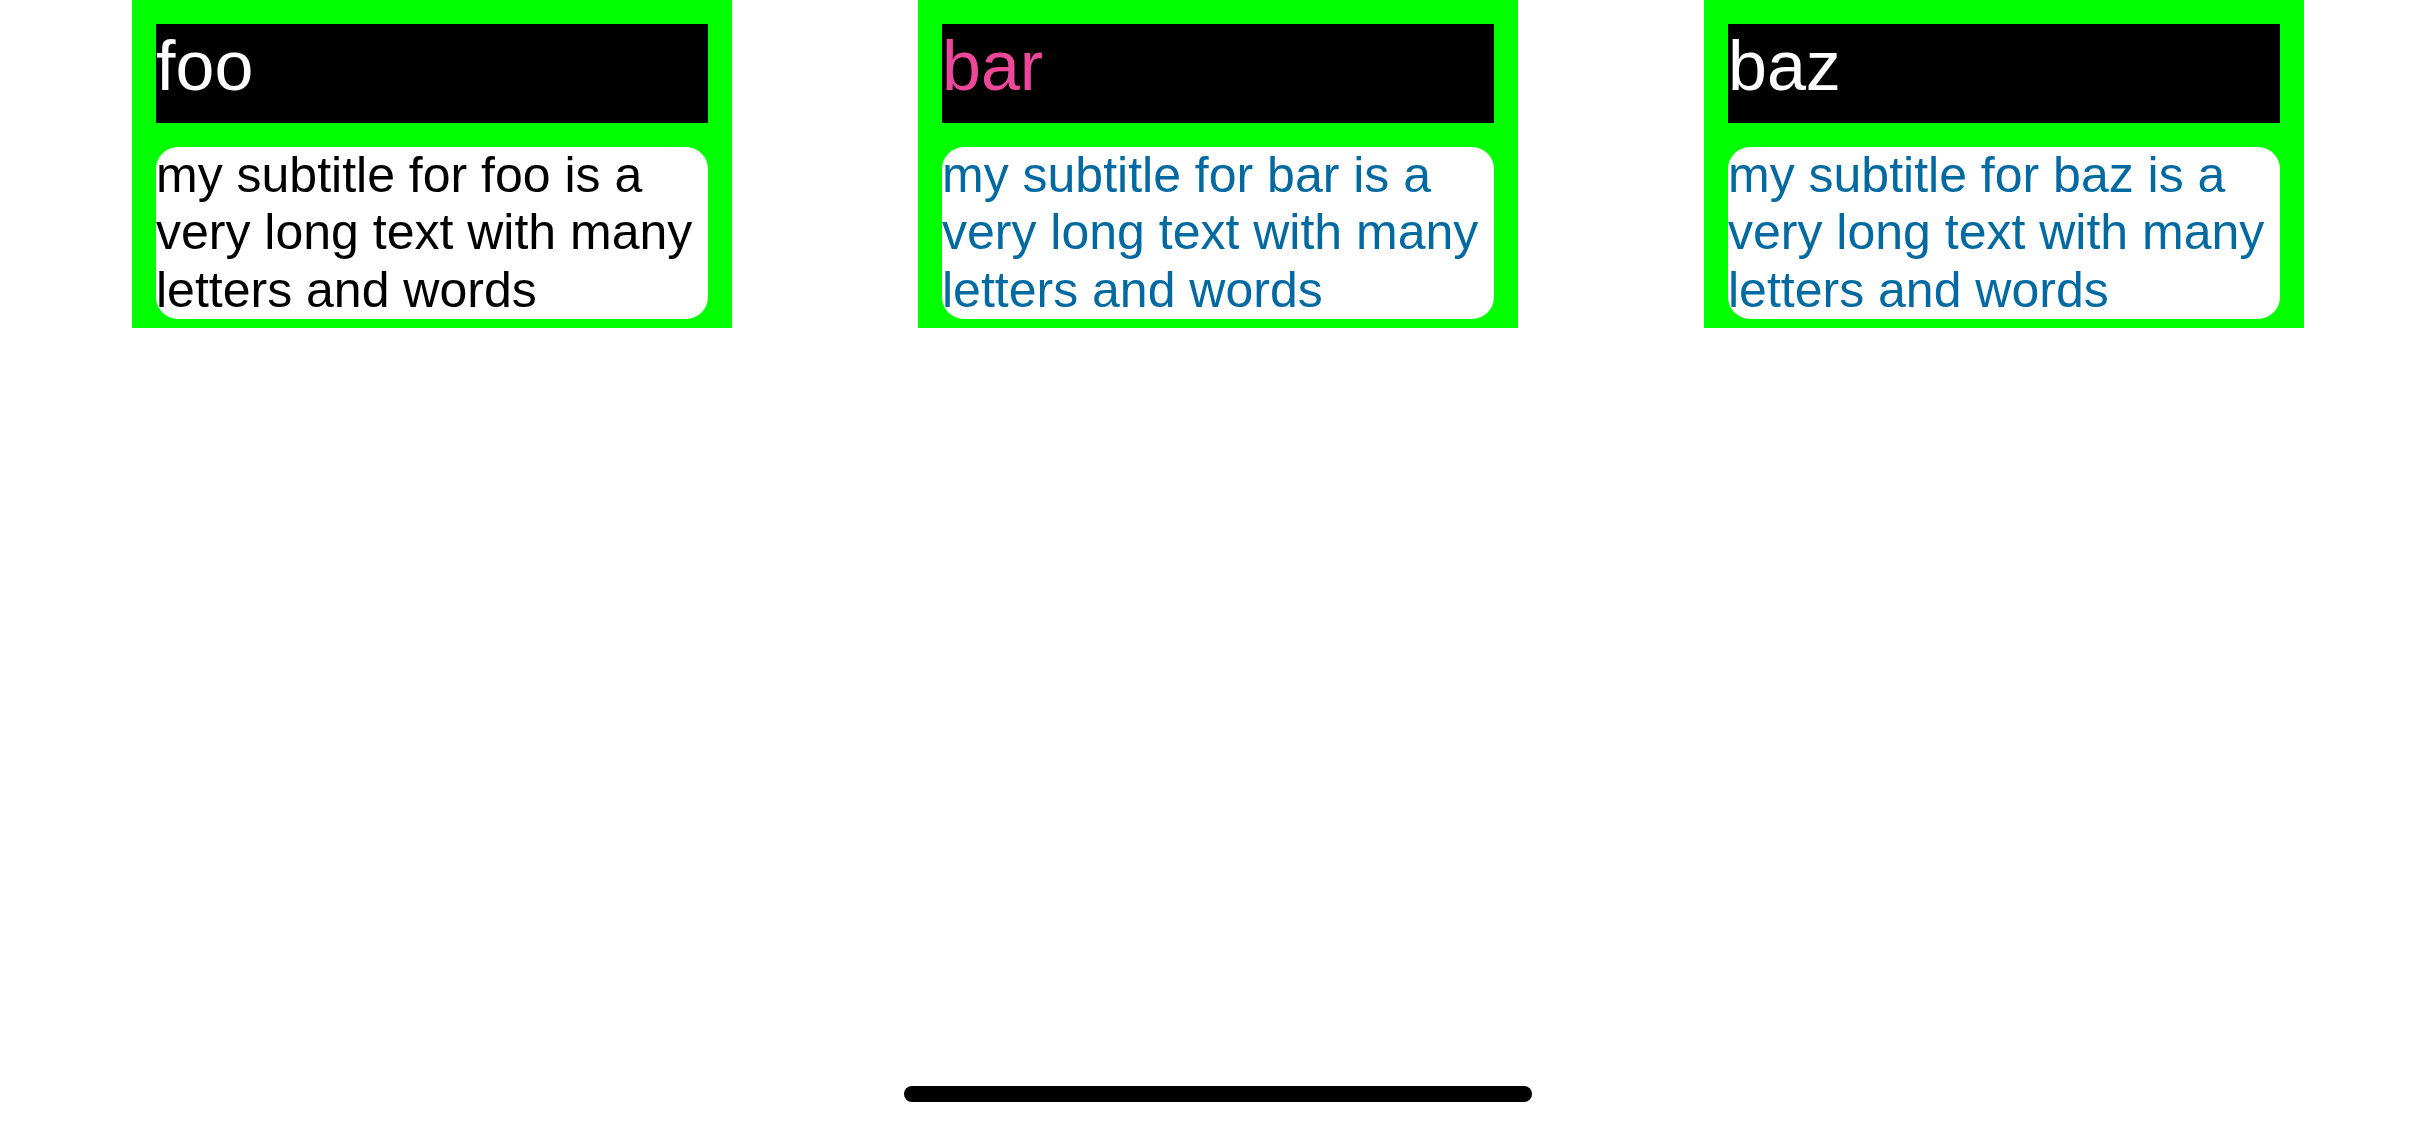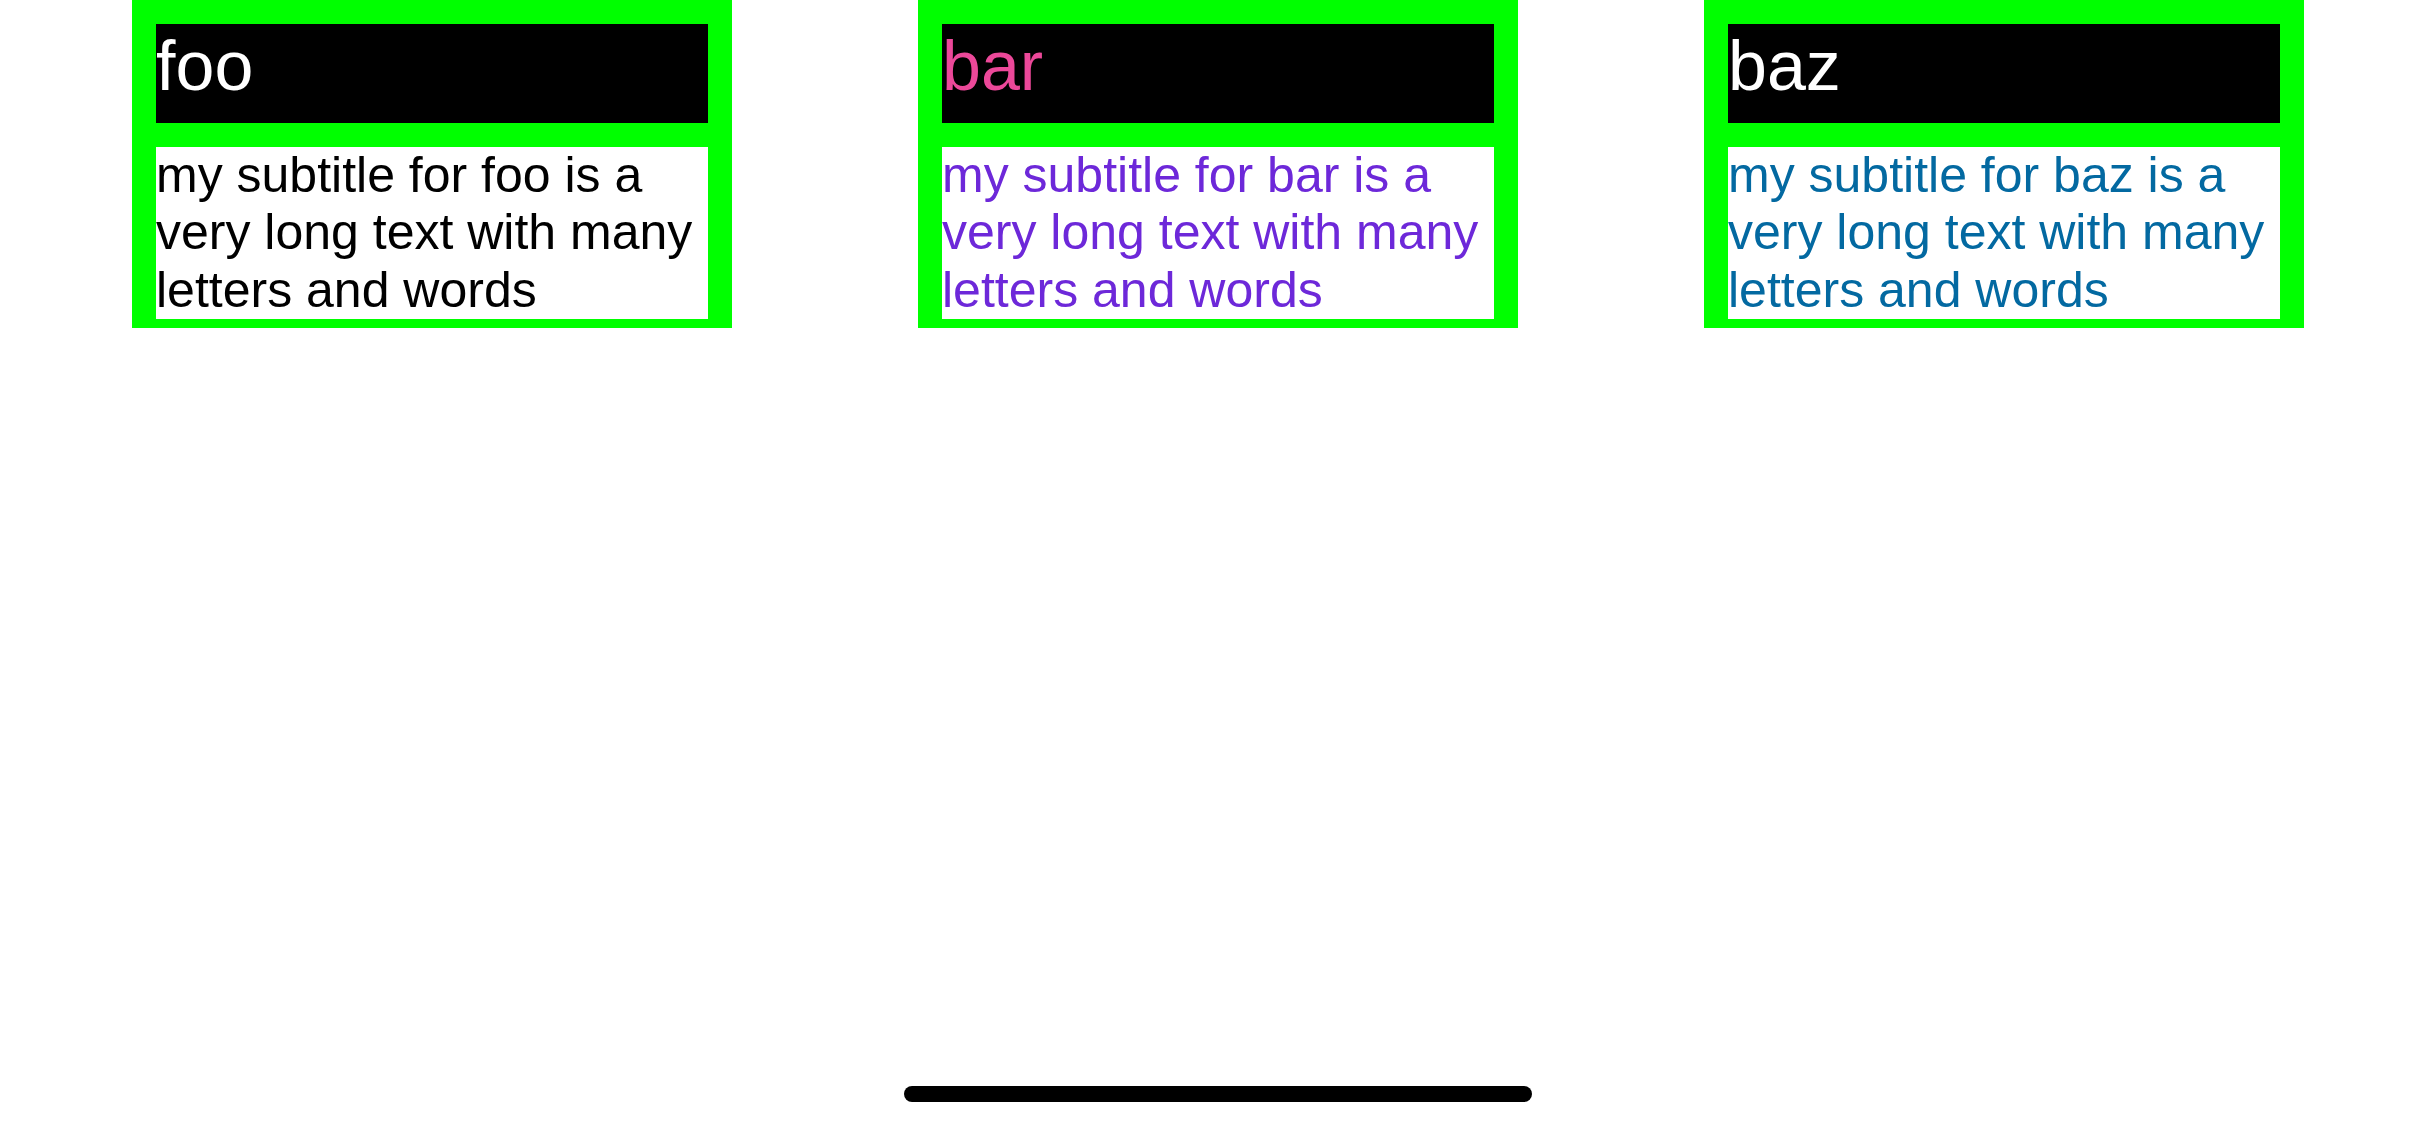--- a/index.html
+++ b/index.html
@@ -40,20 +40,21 @@
   }
   .card-subtitle {
     margin-top: 24px;
     height: 172px;
     background: #ffffff;
     color: #000000;
     font-size: 50px;
     line-height: 57.3px;
     font-weight: 400;
     overflow: hidden;
+    border-radius: 22px;
   }
   .card-1 { left: 132px; }
   .card-2 { left: 918px; }
   .card-3 { left: 1704px; }
   .home-indicator {
     position: absolute;
     left: 904px;
     top: 1086px;
     width: 628px;
     height: 16px;
@@ -66,21 +67,21 @@
 
 <div class="screen">
 
   <div class="card card-1" style="background: rgb(0, 255, 0);">
     <div class="card-title" style="background: rgb(0, 0, 0); color: rgb(255, 255, 255);">foo</div>
     <div class="card-subtitle" style="background: rgb(255, 255, 255); color: rgb(0, 0, 0);">my subtitle for foo is a very long text with many letters and words</div>
   </div>
 
   <div class="card card-2" style="background: rgb(0, 255, 0);">
     <div class="card-title" style="background: rgb(0, 0, 0); color: #ec4899;">bar</div>
-    <div class="card-subtitle" style="background: rgb(255, 255, 255); color: #6d28d9;">my subtitle for bar is a very long text with many letters and words</div>
+    <div class="card-subtitle" style="background: rgb(255, 255, 255); color: #0369a1;">my subtitle for bar is a very long text with many letters and words</div>
   </div>
 
   <div class="card card-3" style="background: rgb(0, 255, 0);">
     <div class="card-title" style="background: rgb(0, 0, 0); color: rgb(255, 255, 255);">baz</div>
     <div class="card-subtitle" style="background: rgb(255, 255, 255); color: #0369a1;">my subtitle for baz is a very long text with many letters and words</div>
   </div>
 
   <div class="home-indicator" style="background: rgb(0, 0, 0);"></div>
 
 </div>

